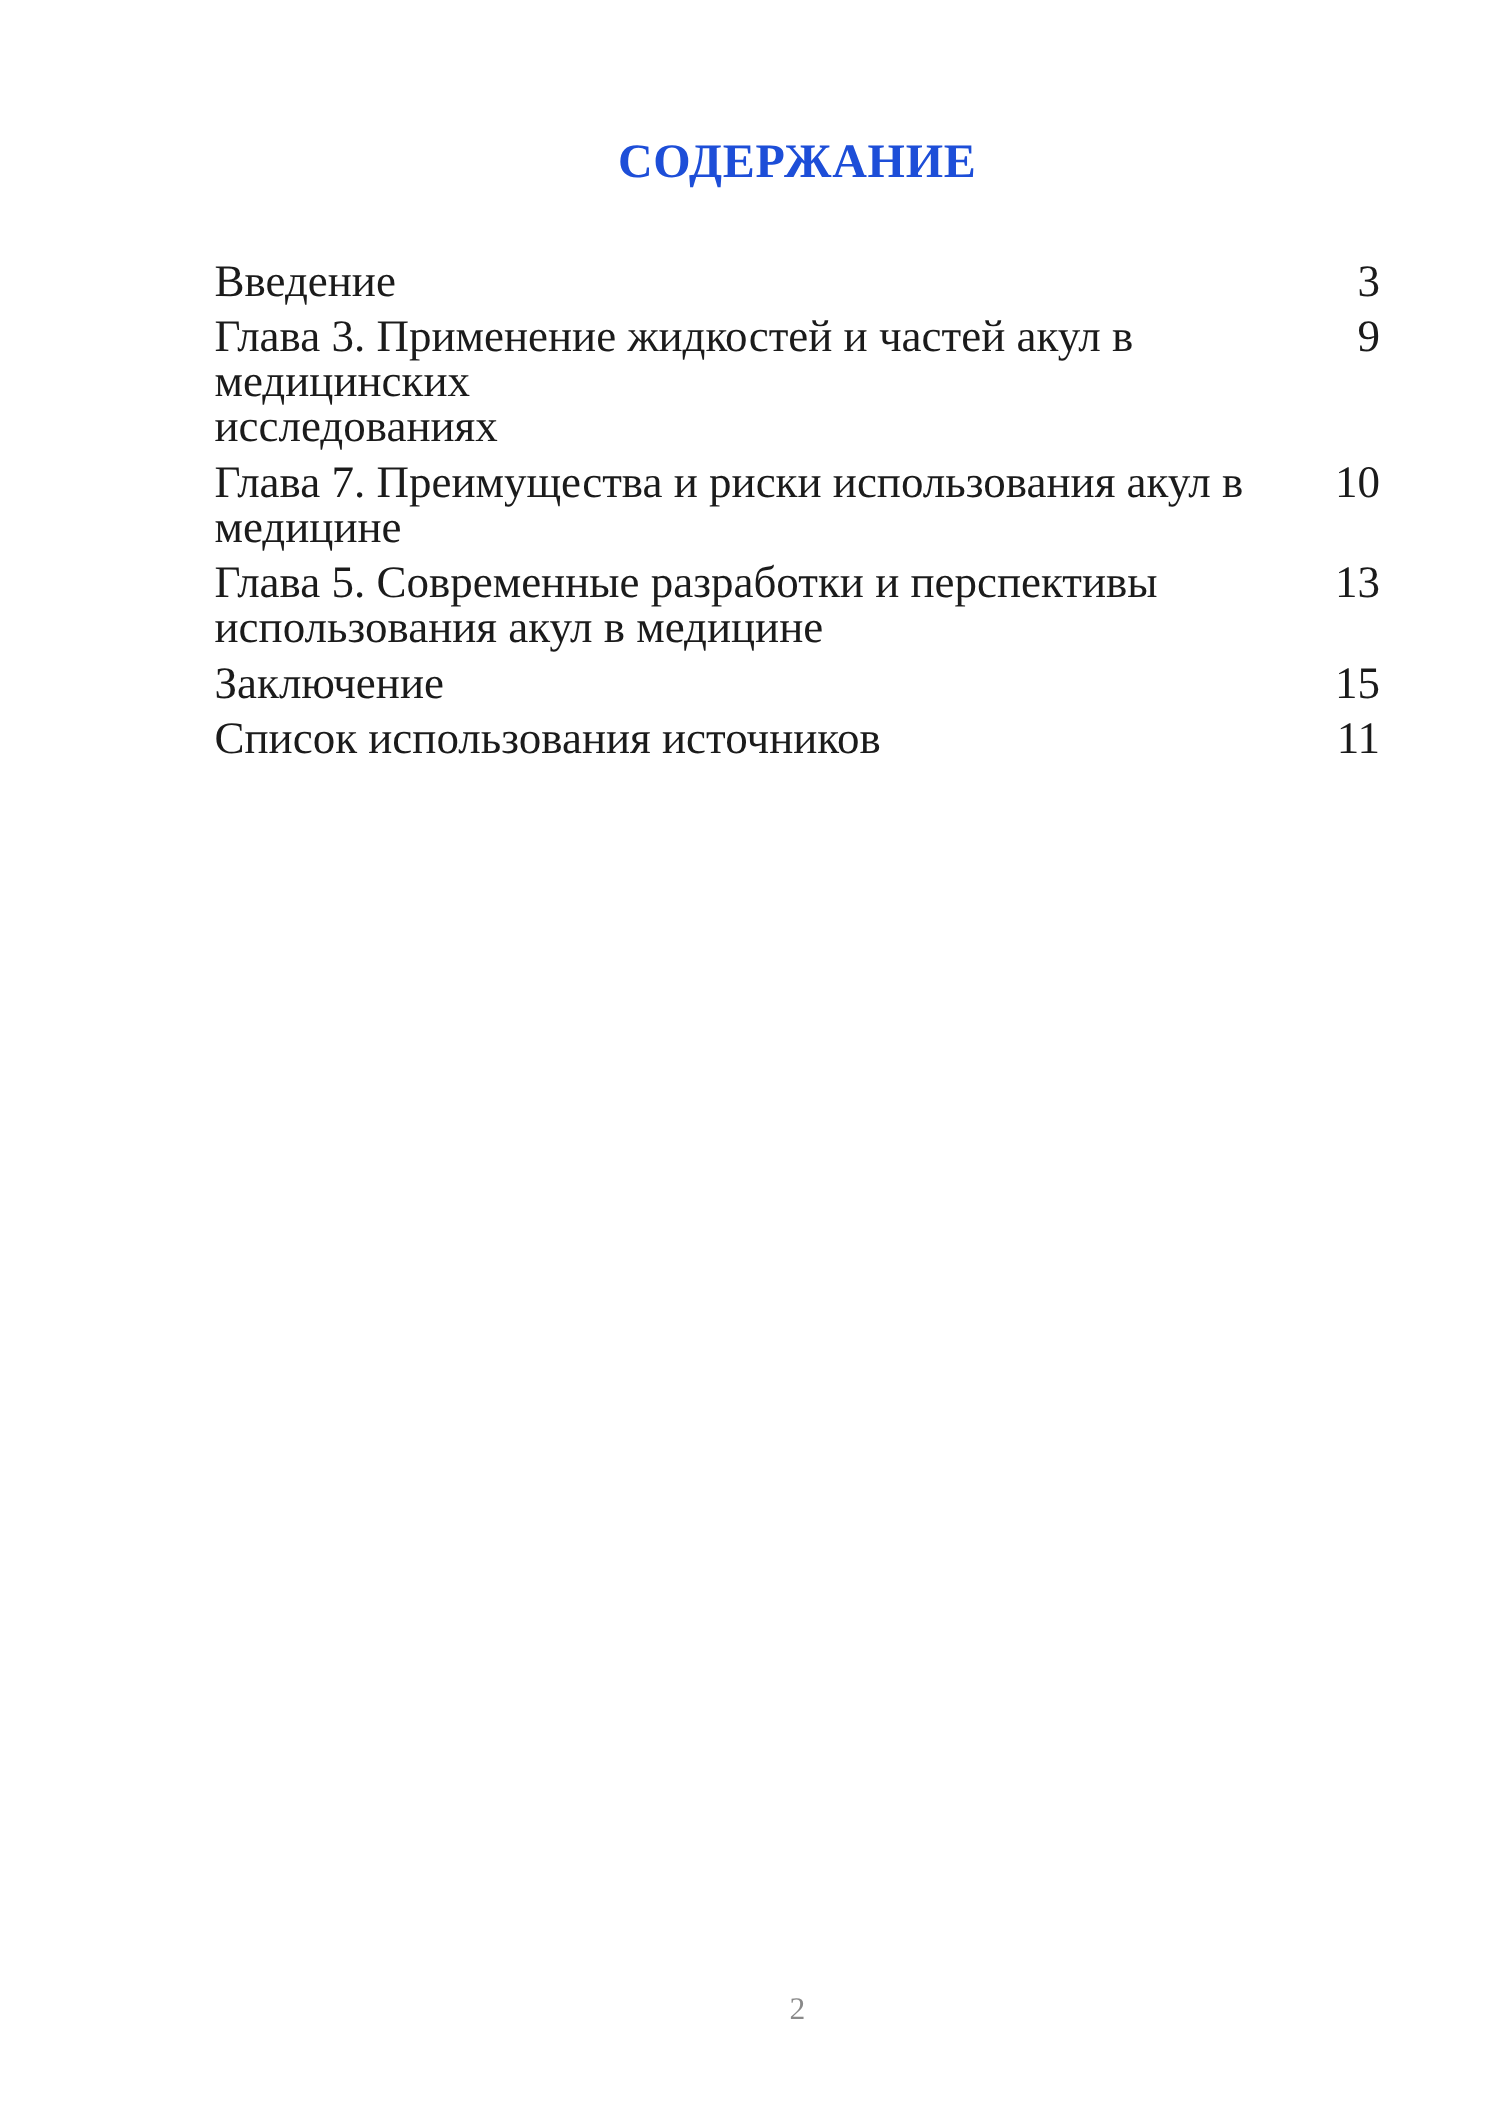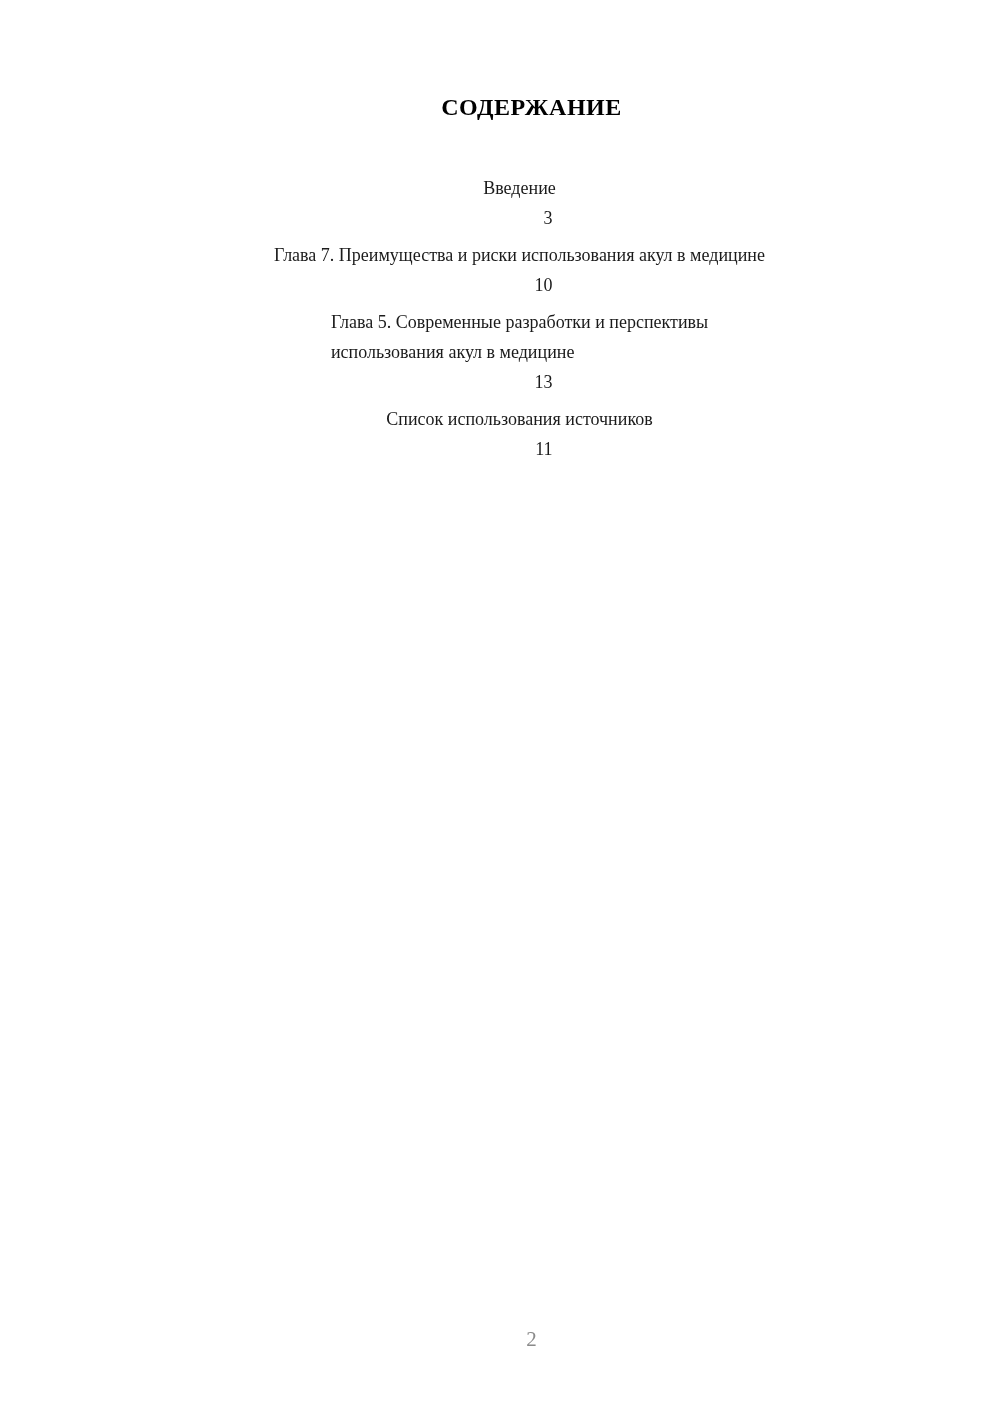--- a/index.html
+++ b/index.html
@@ -18,36 +18,35 @@
   }
   .content {
     position: absolute;
     left: 143px;
     top: 93px;
     width: 777px;
   }
   .doc-title {
     margin: 0 0 52px 0;
     text-align: center;
-    font-size: 24px;
+    font-size: 32px;
     line-height: 28px;
     font-weight: bold;
     letter-spacing: 0.5px;
-    color: #000000;
+    color: #1d4ed8;
   }
   .toc-list {
     width: 100%;
   }
   .toc-row {
     display: flex;
-    align-items: center;
+    align-items: flex-start;
     margin-bottom: 7px;
-    font-size: 18px;
+    font-size: 30px;
     line-height: 30px;
-    flex-direction: column;
   }
   .toc-label {
     flex: 1 1 auto;
     white-space: pre-line;
     padding-right: 24px;
   }
   .toc-page {
     flex: 0 0 auto;
     min-width: 42px;
     text-align: right;
@@ -69,27 +68,36 @@
 <div class="page">
   <div class="content">
     <h1 class="doc-title">СОДЕРЖАНИЕ</h1>
 
     <div class="toc-list">
       <div class="toc-row">
         <span class="toc-label">Введение</span>
         <span class="toc-page">3</span>
       </div>
       <div class="toc-row">
+        <span class="toc-label">Глава 3. Применение жидкостей и частей акул в медицинских
+исследованиях</span>
+        <span class="toc-page">9</span>
+      </div>
+      <div class="toc-row">
         <span class="toc-label">Глава 7. Преимущества и риски использования акул в медицине</span>
         <span class="toc-page">10</span>
       </div>
       <div class="toc-row">
         <span class="toc-label">Глава 5. Современные разработки и перспективы
 использования акул в медицине</span>
         <span class="toc-page">13</span>
+      </div>
+      <div class="toc-row">
+        <span class="toc-label">Заключение</span>
+        <span class="toc-page">15</span>
       </div>
       <div class="toc-row">
         <span class="toc-label">Список использования источников</span>
         <span class="toc-page">11</span>
       </div>
     </div>
   </div>
 
   <div class="footer-page-number">2</div>
 </div>

